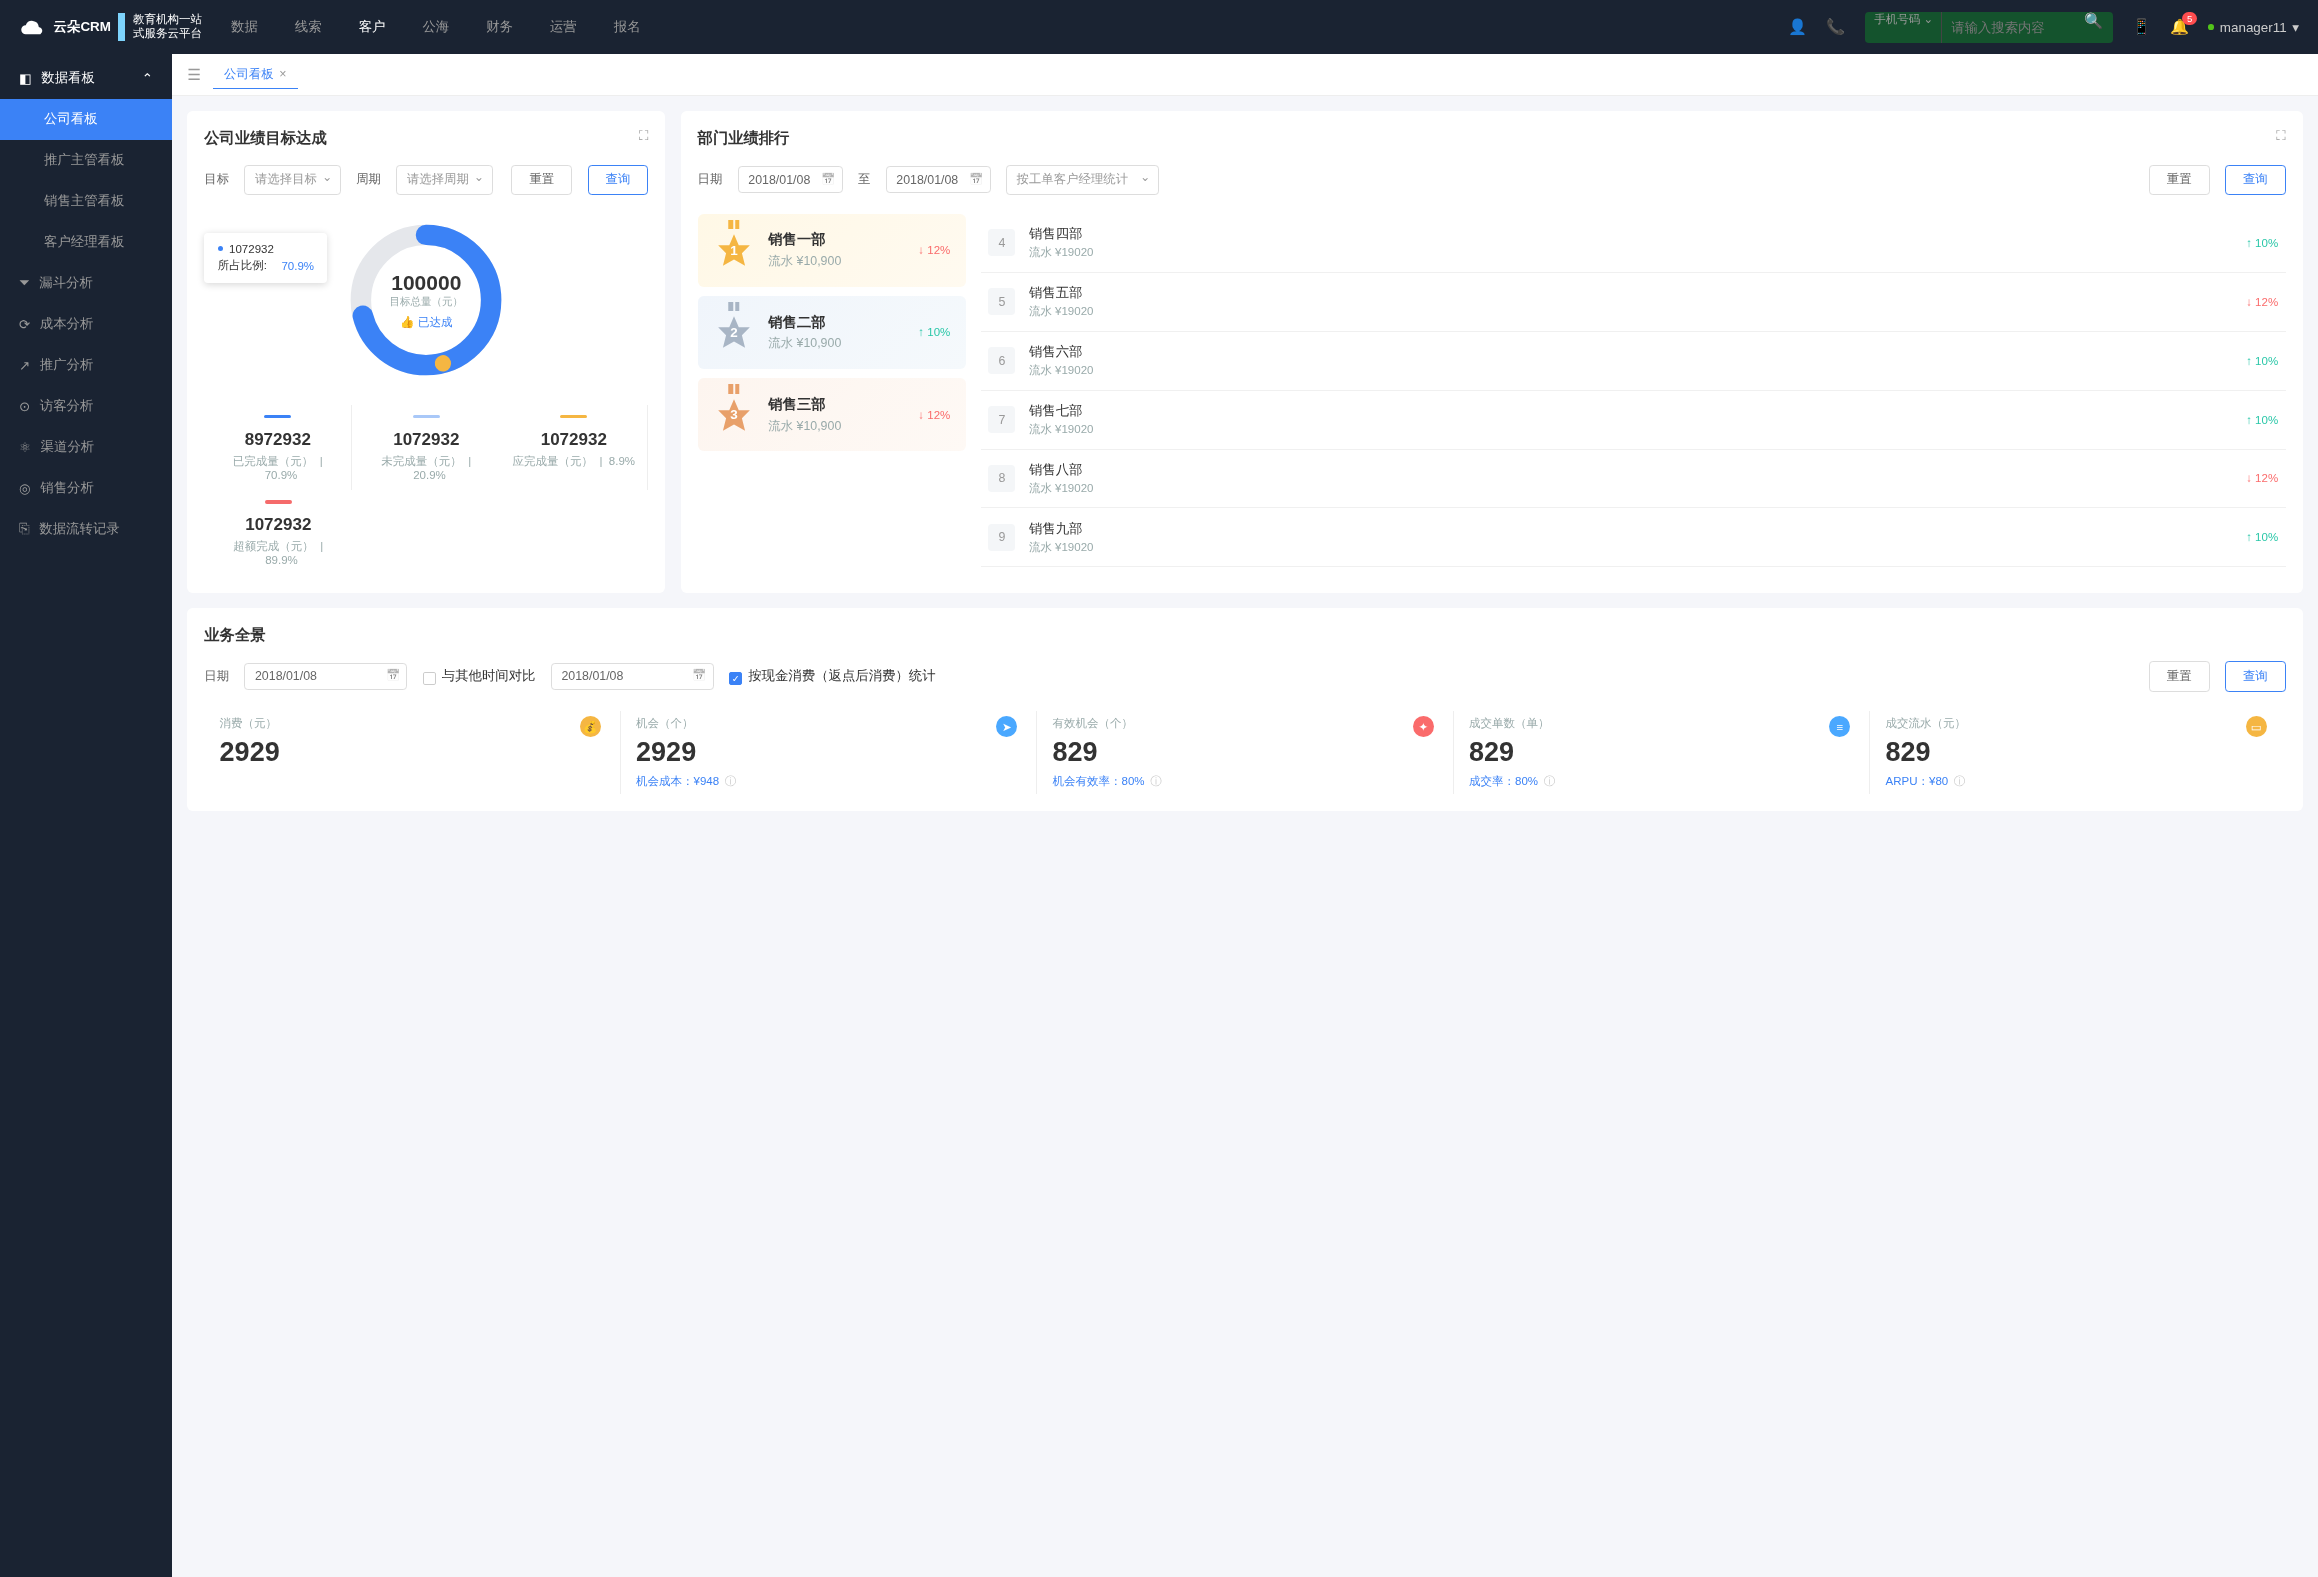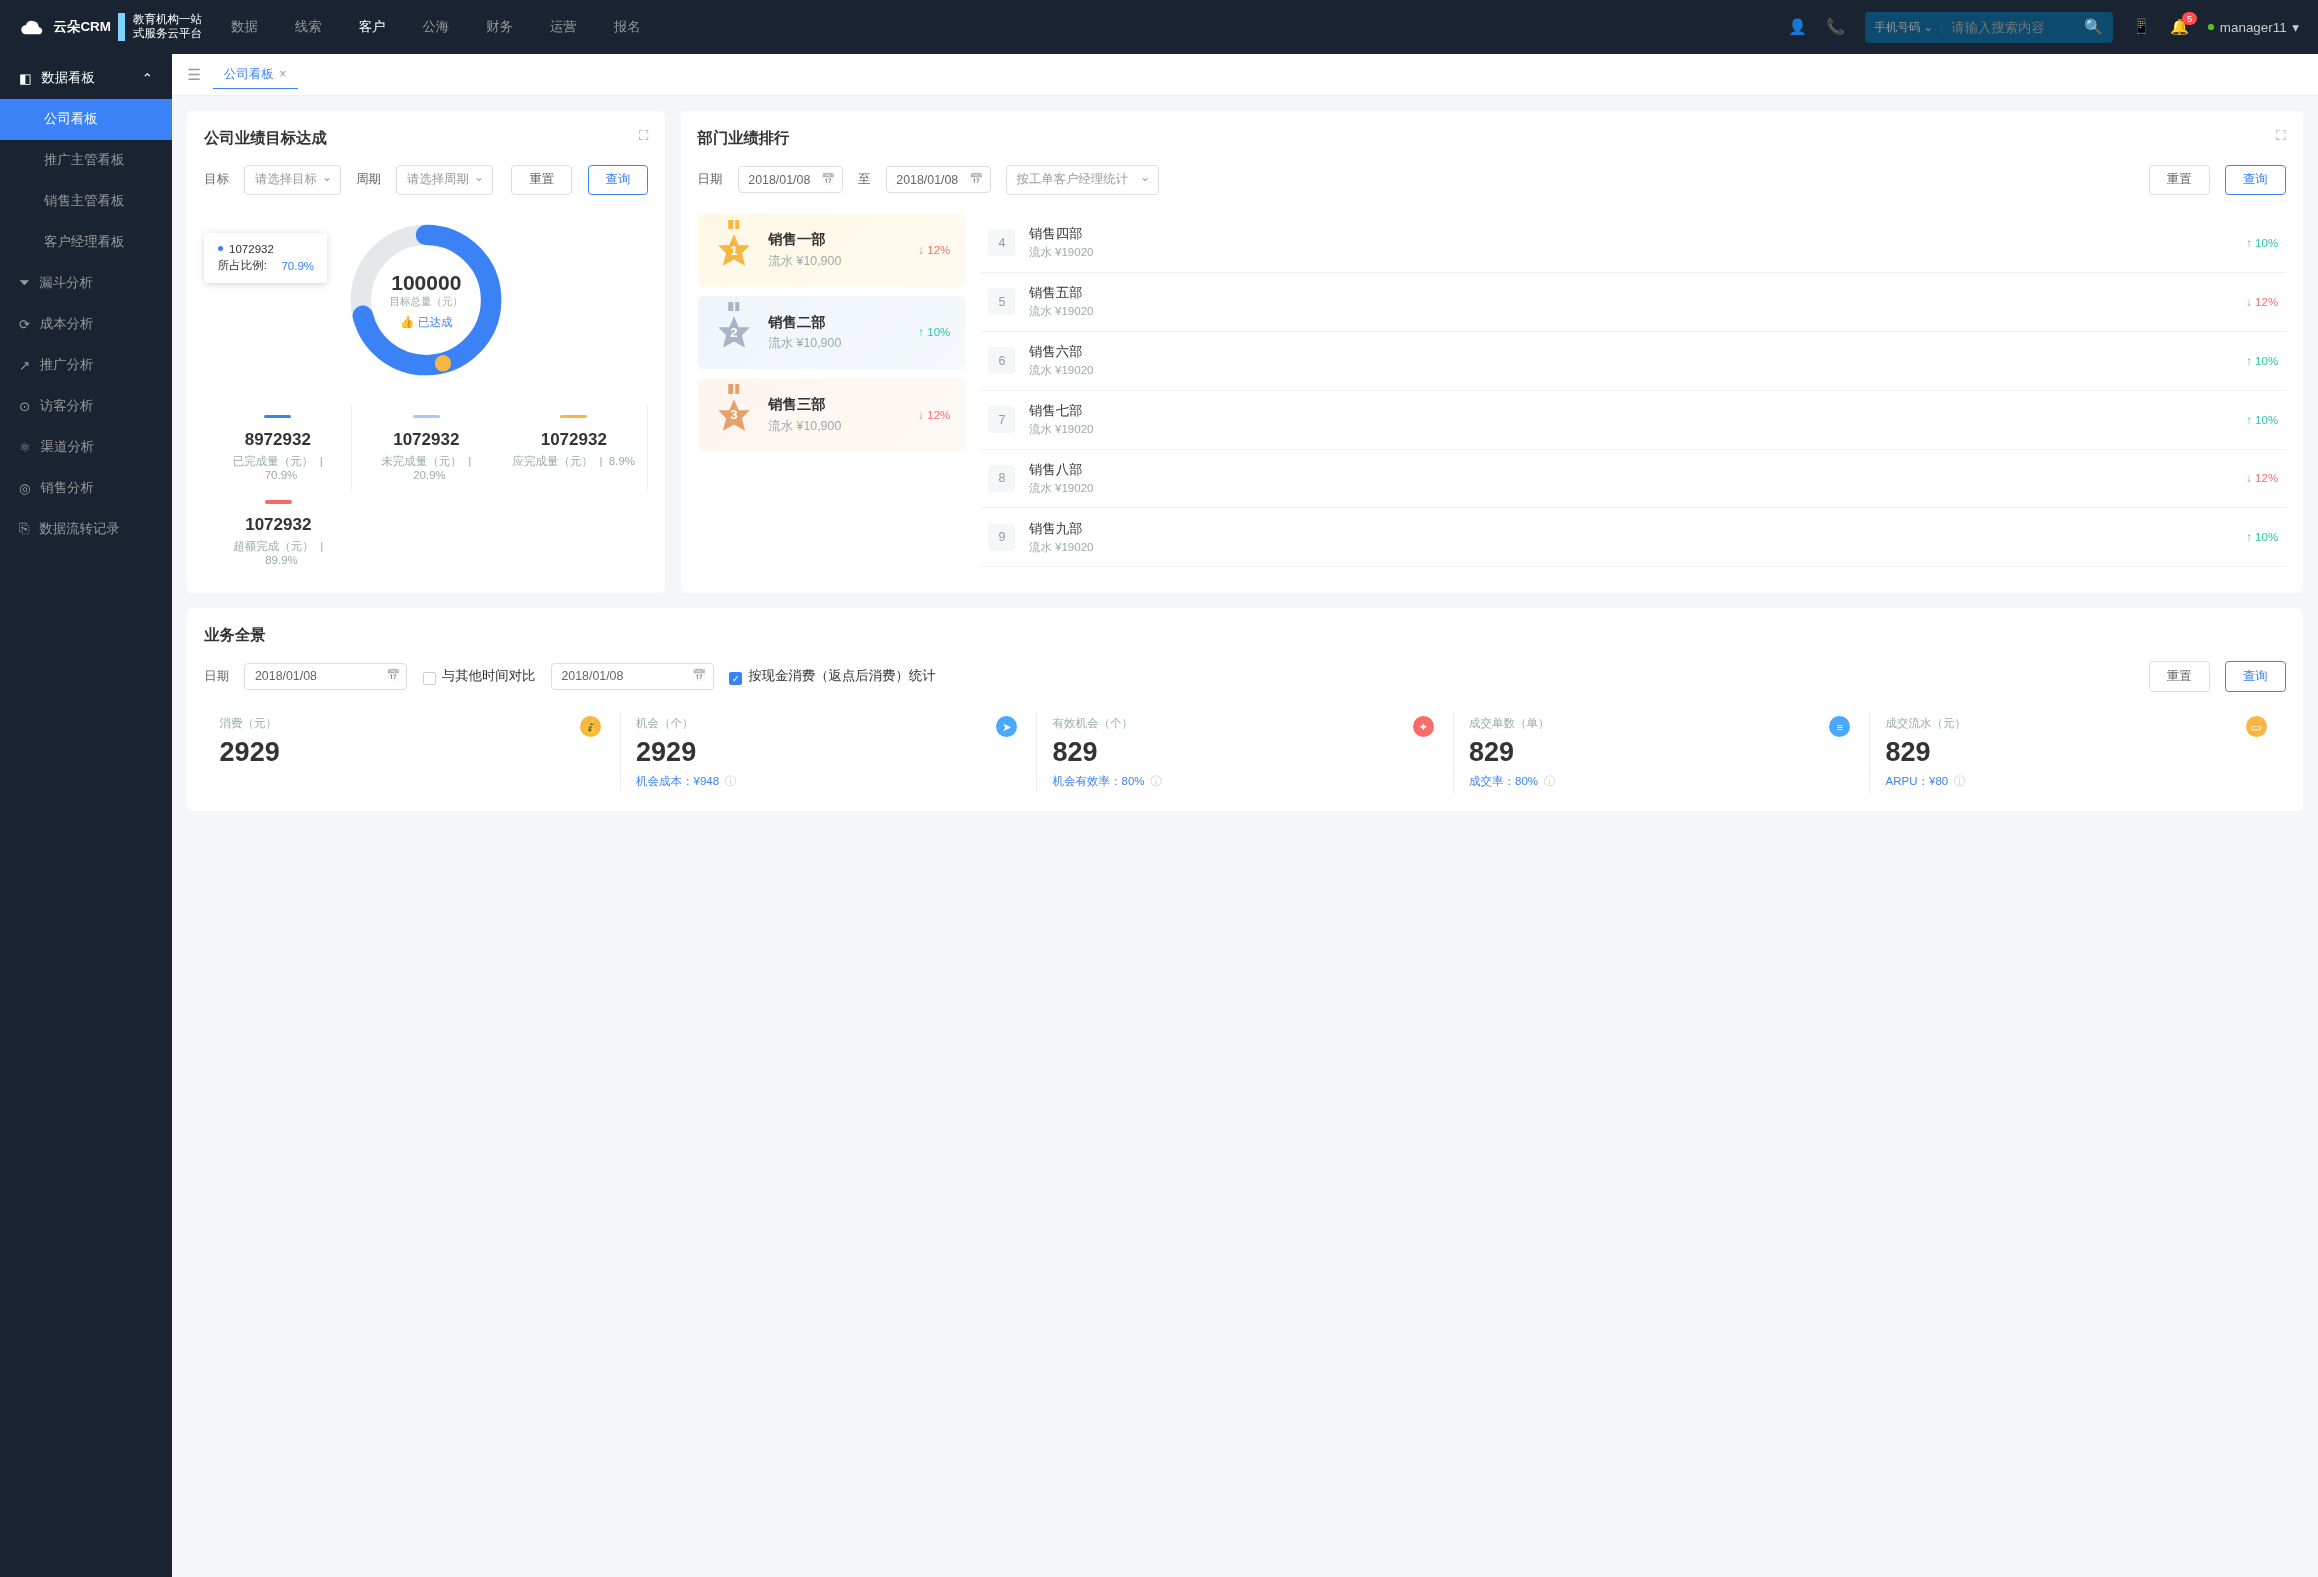--- a/index.html
+++ b/index.html
@@ -4,21 +4,21 @@
 <style>
 *{margin:0;padding:0;box-sizing:border-box;font-family:-apple-system,BlinkMacSystemFont,"PingFang SC","Helvetica Neue",sans-serif}
 body{background:#f5f6fa;color:#333;font-size:13.4px}
 .topbar{height:54px;background:#1a2332;display:flex;align-items:center;padding:0 19px;color:#ccc}
 .logo{display:flex;align-items:center;gap:7.6px;margin-right:29px}
 .logo-text{color:#fff;font-size:11.5px;border-left:7px solid #7dd3fc;padding-left:7.6px;line-height:1.2}
 .nav{display:flex;gap:37px;flex:1}
 .nav-item{cursor:pointer;color:#999}
 .nav-item.active{color:#fff}
 .top-right{display:flex;align-items:center;gap:19px}
-.search-box{display:flex;align-items:center;background:#0c4a6e;border-radius:3.8px;padding:0 9.6px;height:31px}
+.search-box{display:flex;background:#14532d;border-radius:3.8px;padding:0 9.6px;height:31px}
 .search-sel{background:none;border:none;color:#999;font-size:11.5px;padding-right:7.6px;border-right:1px solid #444}
 .search-inp{background:none;border:none;color:#999;padding:0 9.6px;width:143px;outline:none}
 .notif{position:relative;cursor:pointer}
 .badge{position:absolute;top:-5.7px;right:-7.6px;background:#ff4d4f;color:#fff;font-size:9.6px;border-radius:7.6px;padding:1px 4.8px}
 .user{display:flex;align-items:center;gap:5.7px;cursor:pointer}
 .dot-green{width:5.7px;height:5.7px;background:#52c41a;border-radius:50%}
 .layout{display:flex;min-height:calc(100vh - 54px)}
 .sidebar{width:172px;background:#1a2332;color:#999;padding-top:3.8px}
 .side-item{display:flex;align-items:center;gap:9.6px;padding:11.5px 19px;cursor:pointer;font-size:13.4px}
 .side-item.expanded{color:#fff}

